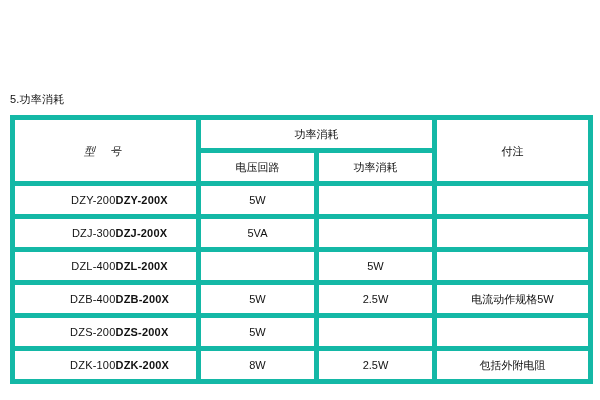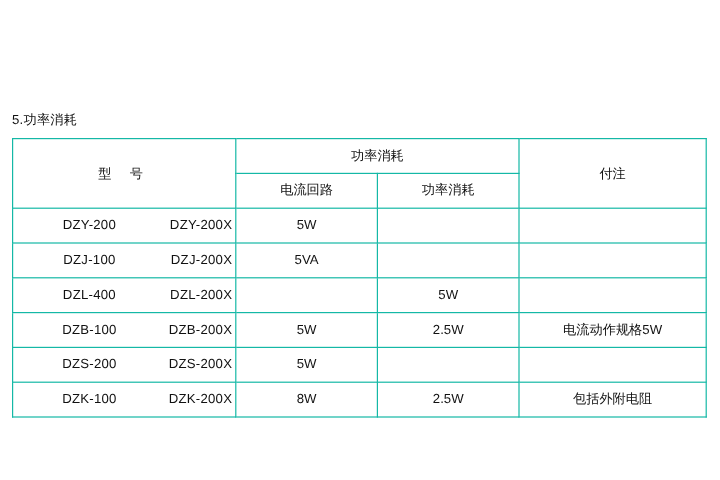--- a/index.html
+++ b/index.html
@@ -35,21 +35,21 @@
     left: 10px;
     top: 115px;
     width: 578px;
   }
   table.spec {
     border-collapse: collapse;
     width: 100%;
     table-layout: fixed;
   }
   table.spec td, table.spec th {
-    border: 1px solid #14b8a6;
+    border: 5px solid #14b8a6;
     font-weight: normal;
     font-size: 11px;
     color: #111111;
     text-align: center;
     vertical-align: middle;
     padding: 0;
     height: 28px;
     line-height: 28px;
     white-space: nowrap;
   }
@@ -58,31 +58,33 @@
   .col-curr  { width: 118px; }
   .col-note  { width: 156px; }
 
   .model-cell {
     text-align: center;
     letter-spacing: 0.2px;
   }
   .model-cell .m1 {
     display: inline-block;
     min-width: 78px;
-    text-align: center;
+    text-align: right;
     padding-left: 22px;
   }
   .model-cell .m2 {
     display: inline-block;
     min-width: 80px;
-    text-align: right;
+    text-align: left;
+    font-weight: bold;
   }
   .head-model {
     letter-spacing: 6px;
     padding-left: 6px;
+    font-style: italic;
   }
 </style>
 </head>
 <body>
 
 <div class="page">
 
   <div class="section-title">5.功率消耗</div>
 
   <div class="table-wrap">
@@ -93,52 +95,52 @@
         <col class="col-curr">
         <col class="col-note">
       </colgroup>
       <thead>
         <tr>
           <th rowspan="2" class="head-model">型  号</th>
           <th colspan="2">功率消耗</th>
           <th rowspan="2">付注</th>
         </tr>
         <tr>
-          <th>电流回路</th>
+          <th>电压回路</th>
           <th>功率消耗</th>
         </tr>
       </thead>
       <tbody>
         <tr>
           <td class="model-cell">
             <span class="m1">DZY-200</span><span class="m2">DZY-200X</span>
           </td>
           <td>5W</td>
           <td></td>
           <td></td>
         </tr>
         <tr>
           <td class="model-cell">
-            <span class="m1">DZJ-100</span><span class="m2">DZJ-200X</span>
+            <span class="m1">DZJ-300</span><span class="m2">DZJ-200X</span>
           </td>
           <td>5VA</td>
           <td></td>
           <td></td>
         </tr>
         <tr>
           <td class="model-cell">
             <span class="m1">DZL-400</span><span class="m2">DZL-200X</span>
           </td>
           <td></td>
           <td>5W</td>
           <td></td>
         </tr>
         <tr>
           <td class="model-cell">
-            <span class="m1">DZB-100</span><span class="m2">DZB-200X</span>
+            <span class="m1">DZB-400</span><span class="m2">DZB-200X</span>
           </td>
           <td>5W</td>
           <td>2.5W</td>
           <td>电流动作规格5W</td>
         </tr>
         <tr>
           <td class="model-cell">
             <span class="m1">DZS-200</span><span class="m2">DZS-200X</span>
           </td>
           <td>5W</td>

